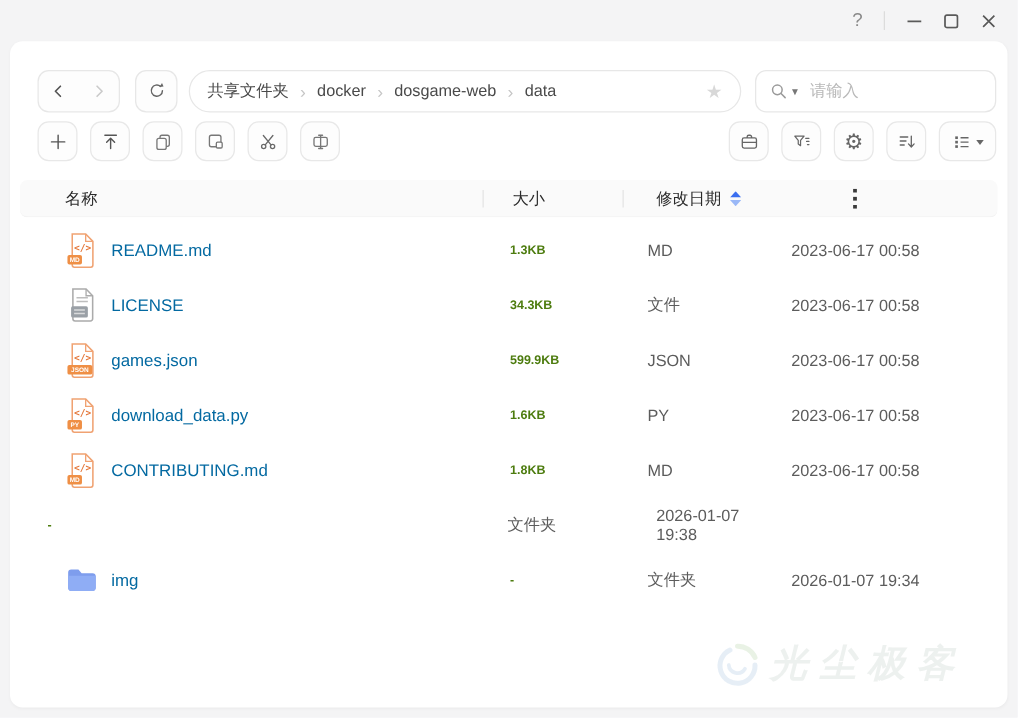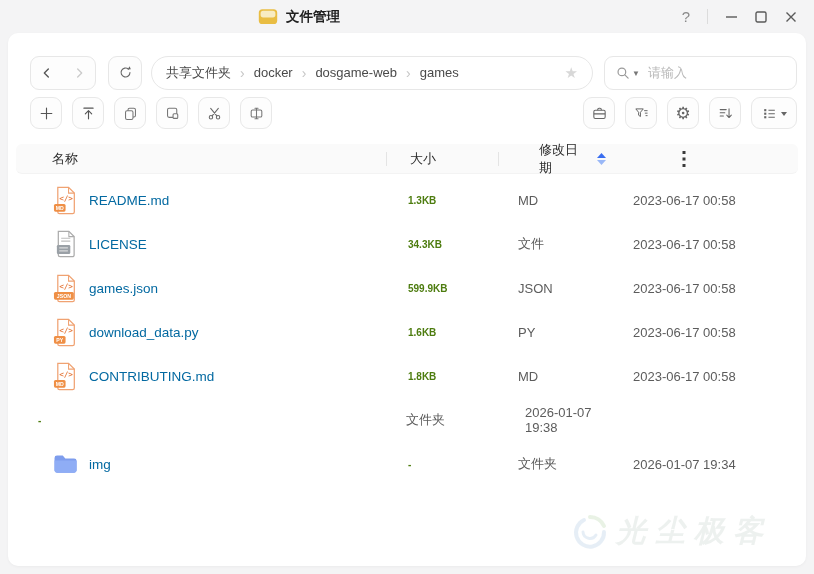--- a/index.html
+++ b/index.html
@@ -50,21 +50,21 @@
     border-top:4px solid #666; margin-top:1px; }
 
   
   .grid-cols { display:grid; grid-template-columns:370px 112px 108px 1fr 36px; align-items:center; }
   .thead { position:absolute; top:111px; left:8px; right:8px; height:30px; background:#fafafa;
     border-radius:6px; border-bottom:1px solid #f3f3f3; }
   .th { font-size:13px; font-weight:normal; color:#2b2b2b; position:relative; height:30px; display:flex; align-items:center; }
   .th-name { padding-left:36px; }
   .th-size { padding-left:24px; }
   .th-type { padding-left:20px; }
-  .th-date { padding-left:41px; }
+  .th-date { padding-left:27px; }
   .th-size::before, .th-type::before, .th-date::before { content:""; position:absolute; left:0; top:8px;
     width:1px; height:14px; background:#e4e4e4; }
   .sort-arrows { margin-left:7px; display:flex; flex-direction:column; gap:2px; }
   .th-menu { display:flex; justify-content:center; }
 
   .rows { position:absolute; top:145px; left:8px; right:8px; }
   .row { height:44px; }
   .cell-name { display:flex; align-items:center; padding-left:36px; overflow:hidden; }
   .file-icon { width:26px; height:30px; display:flex; align-items:center; justify-content:center; flex:none; }
   .fname { font-size:13.5px; color:#0369a1; margin-left:11px; white-space:nowrap; }
@@ -79,29 +79,20 @@
     color:rgba(150,168,158,0.30); font-weight:bold; }
 
   svg { display:block; }
 </style>
 </head>
 <body>
 
 <div class="stage">
 
   <div class="titlebar">
-    <div class="title-group">
-      <span>
-        <svg width="20" height="17" viewBox="0 0 20 17">
-          <rect x="0.8" y="1.2" width="18.4" height="14.8" rx="3.6" fill="#e9bd43"></rect>
-          <rect x="2.6" y="2.8" width="14.8" height="6.6" rx="2.6" fill="#f8ecc2"></rect>
-        </svg>
-      </span>
-      <span class="title-text">文件管理</span>
-    </div>
     <div class="win-controls">
       <div class="winbtn help-btn">?</div>
       <div class="win-sep"></div>
       <div class="winbtn">
         <svg width="13" height="13" viewBox="0 0 13 13">
             <path d="M1 7 H12" stroke="#5a5a5a" stroke-width="1.4"></path>
           </svg>
       </div>
       <div class="winbtn">
         <svg width="12" height="12" viewBox="0 0 12 12">
@@ -137,21 +128,21 @@
           <path d="M14.9 7.9 L19.5 7.3 L17.8 3.3 Z" fill="#666"></path>
         </svg>
       </div>
       <div class="breadcrumb">
         <span class="crumb">共享文件夹</span>
         <span class="crumb-sep">›</span>
         <span class="crumb">docker</span>
         <span class="crumb-sep">›</span>
         <span class="crumb">dosgame-web</span>
         <span class="crumb-sep">›</span>
-        <span class="crumb">games</span>
+        <span class="crumb">data</span>
         <span class="crumb-star">★</span>
       </div>
       <div class="searchbox">
         <svg width="16" height="16" viewBox="0 0 20 20">
           <circle cx="8.6" cy="8.6" r="4.8" fill="none" stroke="#9a9a9a" stroke-width="1.5"></circle>
           <path d="M12.3 12.3 L16.4 16.4" stroke="#9a9a9a" stroke-width="1.5" stroke-linecap="round"></path>
         </svg>
         <span class="search-caret">▼</span>
         <input type="text" placeholder="请输入" style="">
       </div>

